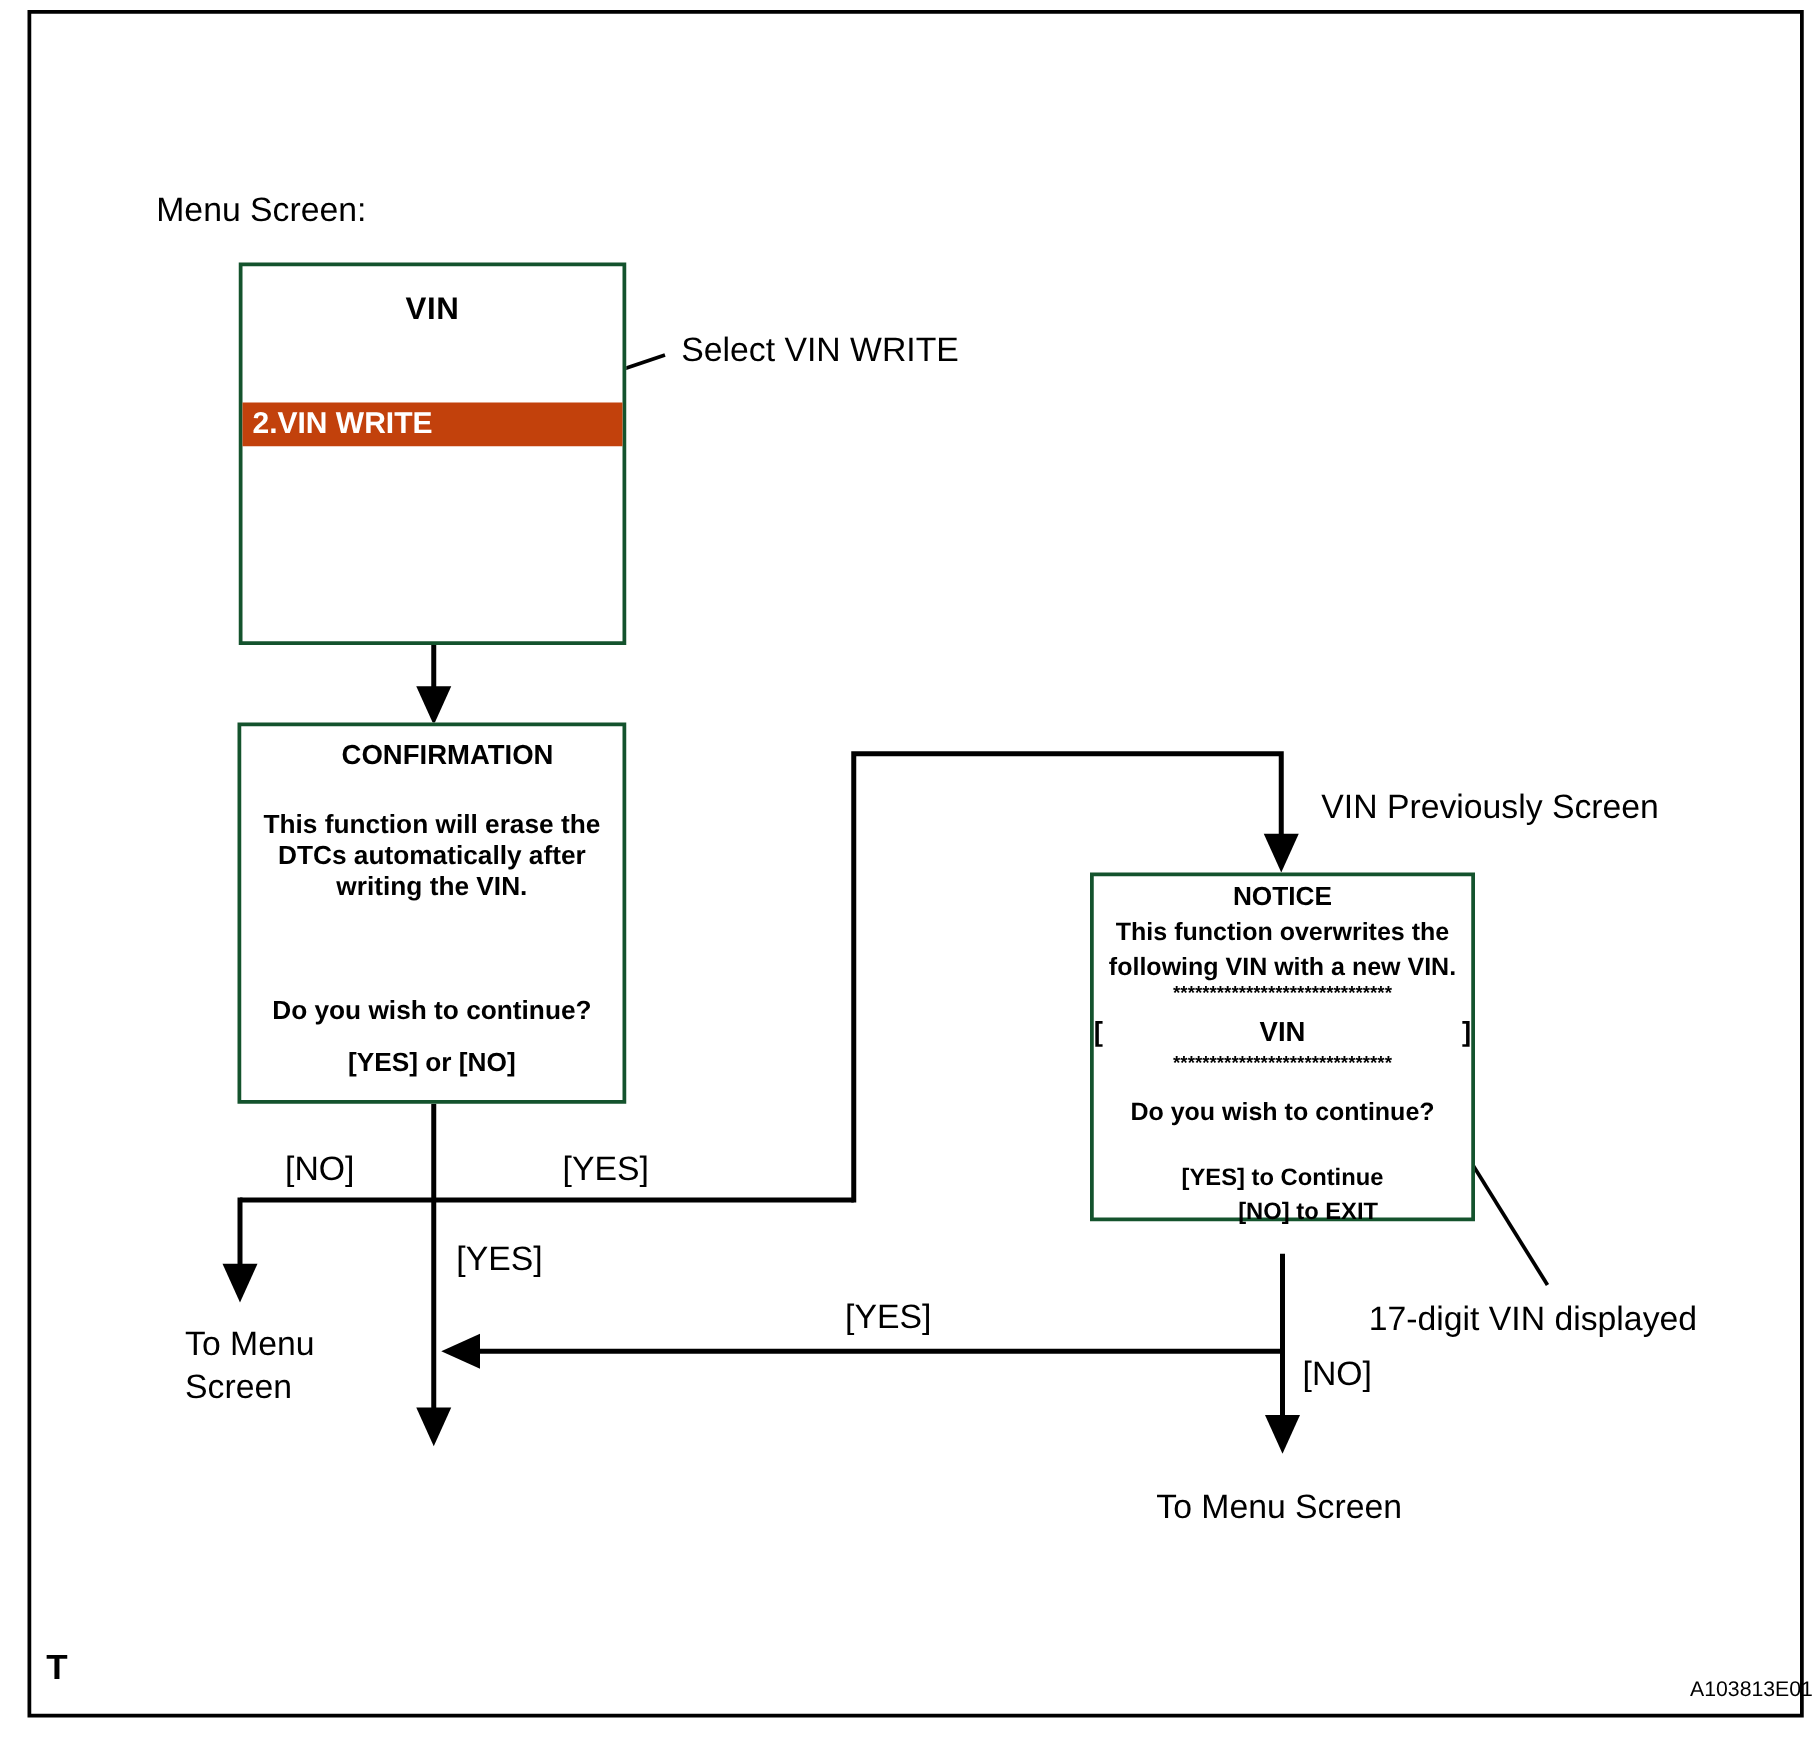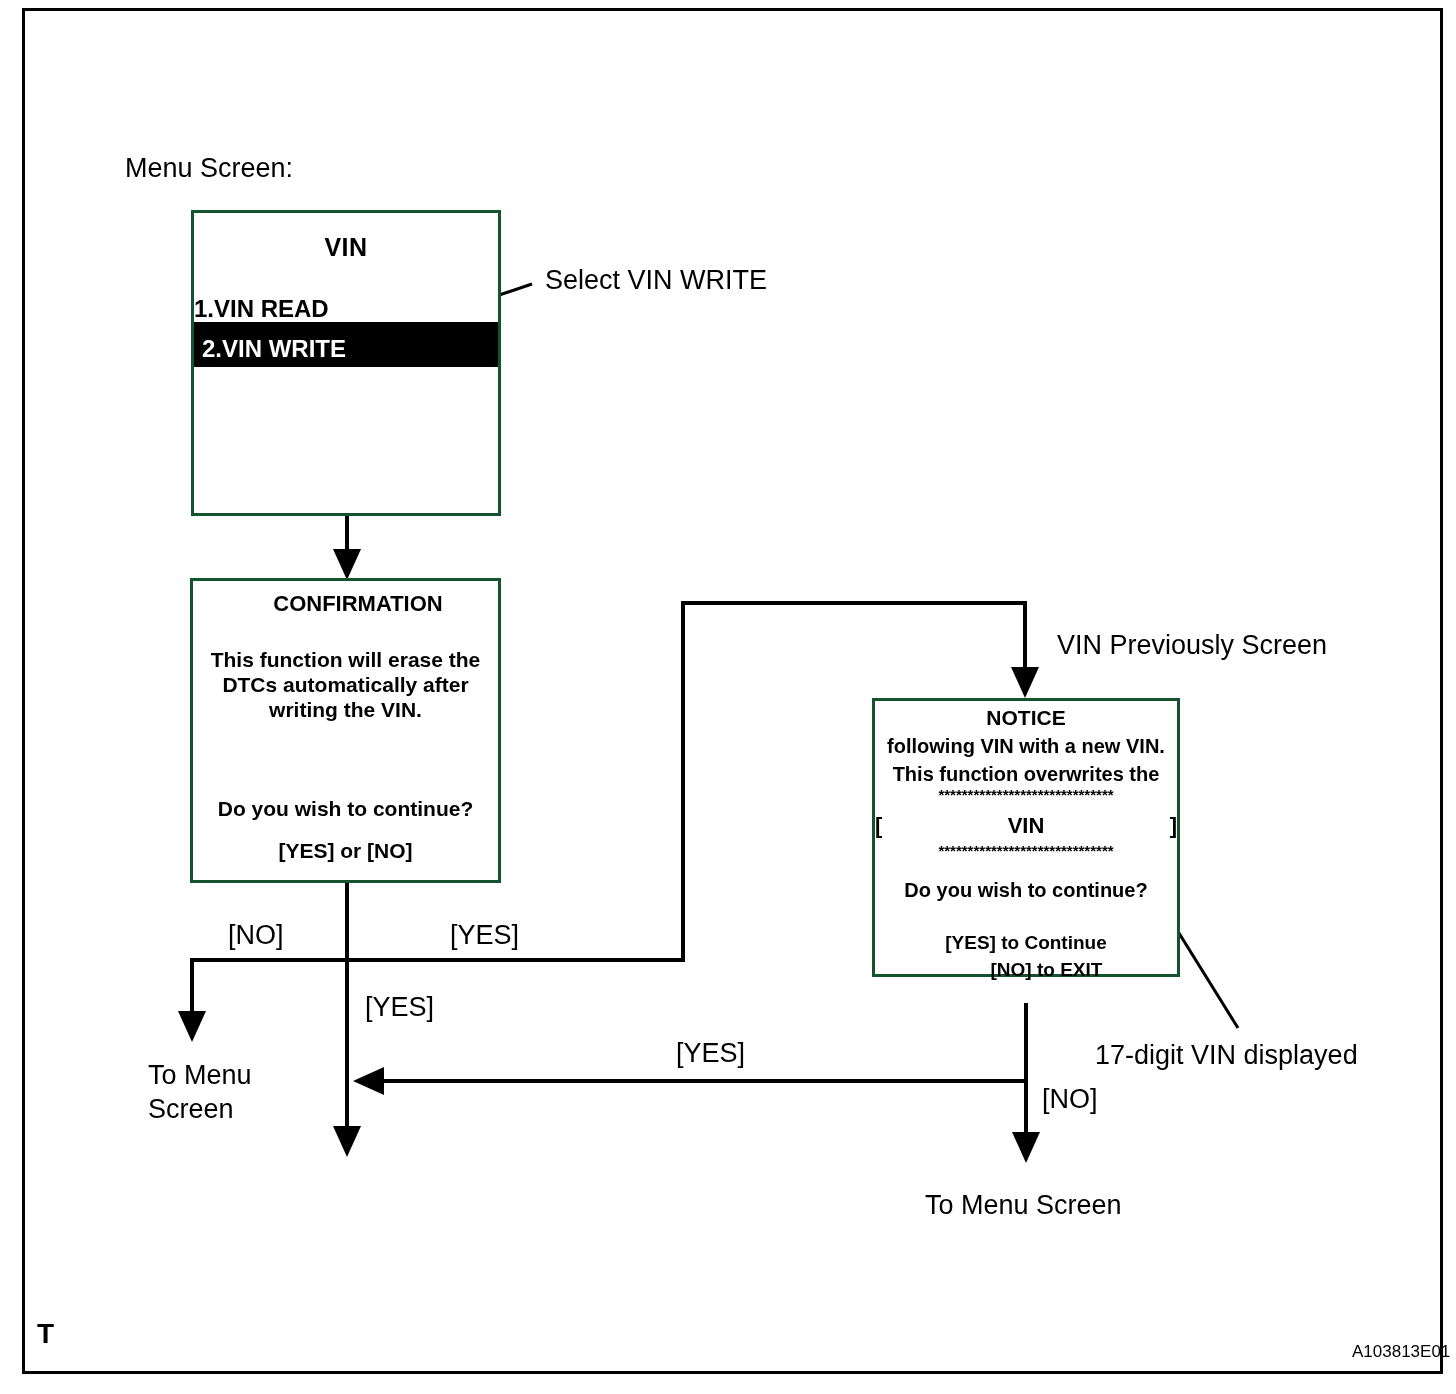--- a/index.html
+++ b/index.html
@@ -25,22 +25,22 @@
   .box-conf{left:190px;top:578px;width:311px;height:305px;}
   .box-notice{left:872px;top:698px;width:308px;height:279px;}
 
   .screen-box .abs{position:absolute;left:0;right:0;}
   .ctr{text-align:center;}
 
   .vin-title{top:20px;font-size:25px;font-weight:bold;letter-spacing:.5px;}
   .vin-item1{top:82px;left:27px;right:auto;font-size:24px;font-weight:bold;}
   .vin-item2{
     top:109px;left:20px;right:auto;display:inline-block;
-    background:#000000;color:#fff;font-size:24px;font-weight:bold;
-    padding:15px 10px 6px 8px;line-height:1;
+    background:#c2410c;color:#fff;font-size:24px;font-weight:bold;
+    padding:5px 10px 6px 8px;line-height:1;
   }
 
   .conf-title{top:10px;font-size:22px;font-weight:bold;margin-left:25px;}
   .conf-body{top:66px;font-size:21px;font-weight:bold;line-height:25px;}
   .conf-question{top:216px;font-size:21px;font-weight:bold;}
   .conf-options{top:258px;font-size:21px;font-weight:bold;}
 
   .notice-title{top:5px;font-size:21px;font-weight:bold;}
   .notice-body{top:31px;font-size:20px;font-weight:bold;line-height:28px;}
   .notice-sep1{top:85px;font-size:15px;font-weight:bold;letter-spacing:0;white-space:nowrap;}
@@ -115,21 +115,20 @@
 
     <line x1="372" y1="338" x2="532" y2="284" stroke="#000" stroke-width="3"></line>
 
     <line x1="1113" y1="827" x2="1238" y2="1028" stroke="#000" stroke-width="3"></line>
   </svg>
 
   <div class="lbl lbl-menu-screen">Menu Screen:</div>
 
   <div class="screen-box box-vin">
     <div class="abs ctr vin-title">VIN</div>
-    <div class="abs vin-item1">1.VIN READ</div>
     <div class="abs vin-item2">2.VIN WRITE</div>
   </div>
 
   <div class="lbl lbl-select">Select VIN WRITE</div>
 
   <div class="screen-box box-conf">
     <div class="abs ctr conf-title">CONFIRMATION</div>
     <div class="abs ctr conf-body">
       <div>This function will erase the</div>
       <div>DTCs automatically after</div>
@@ -137,22 +136,22 @@
     </div>
     <div class="abs ctr conf-question">Do you wish to continue?</div>
     <div class="abs ctr conf-options">[YES] or [NO]</div>
   </div>
 
   <div class="lbl lbl-vin-stored">VIN Previously Screen</div>
 
   <div class="screen-box box-notice">
     <div class="abs ctr notice-title">NOTICE</div>
     <div class="abs ctr notice-body">
+      <div>This function overwrites the</div>
       <div>following VIN with a new VIN.</div>
-      <div>This function overwrites the</div>
     </div>
     <div class="abs ctr notice-sep1">******************************</div>
     <div class="abs notice-vinrow">
       <span>[</span>
       <span>VIN</span>
       <span>]</span>
     </div>
     <div class="abs ctr notice-sep2">******************************</div>
     <div class="abs ctr notice-question">Do you wish to continue?</div>
     <div class="abs ctr notice-opt1">[YES] to Continue</div>

